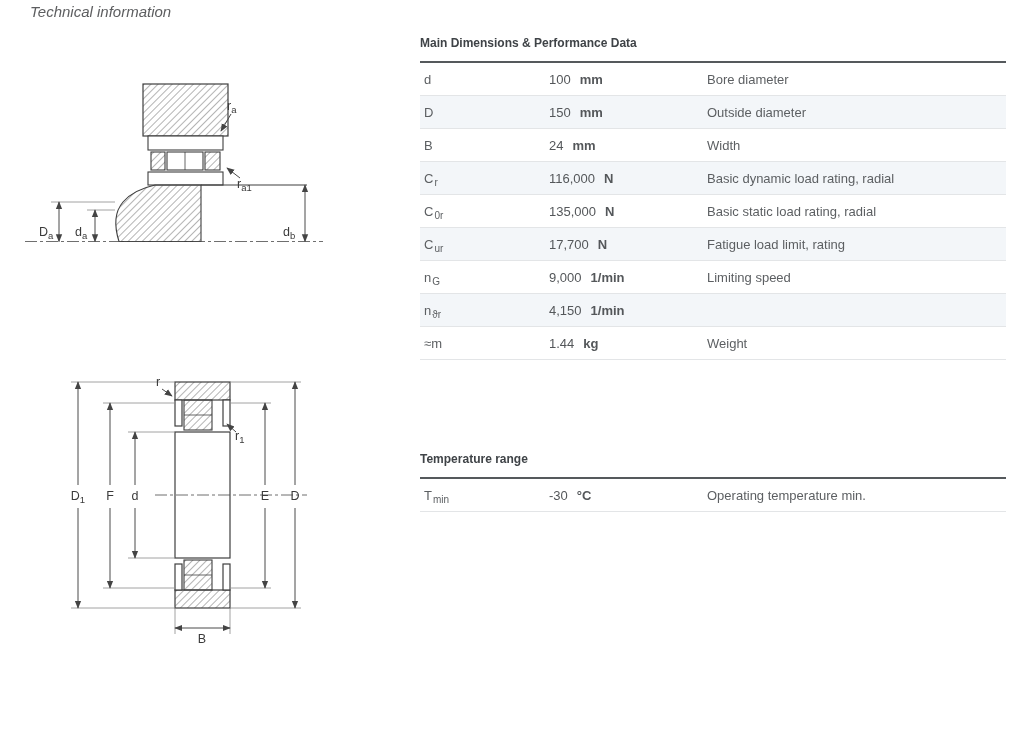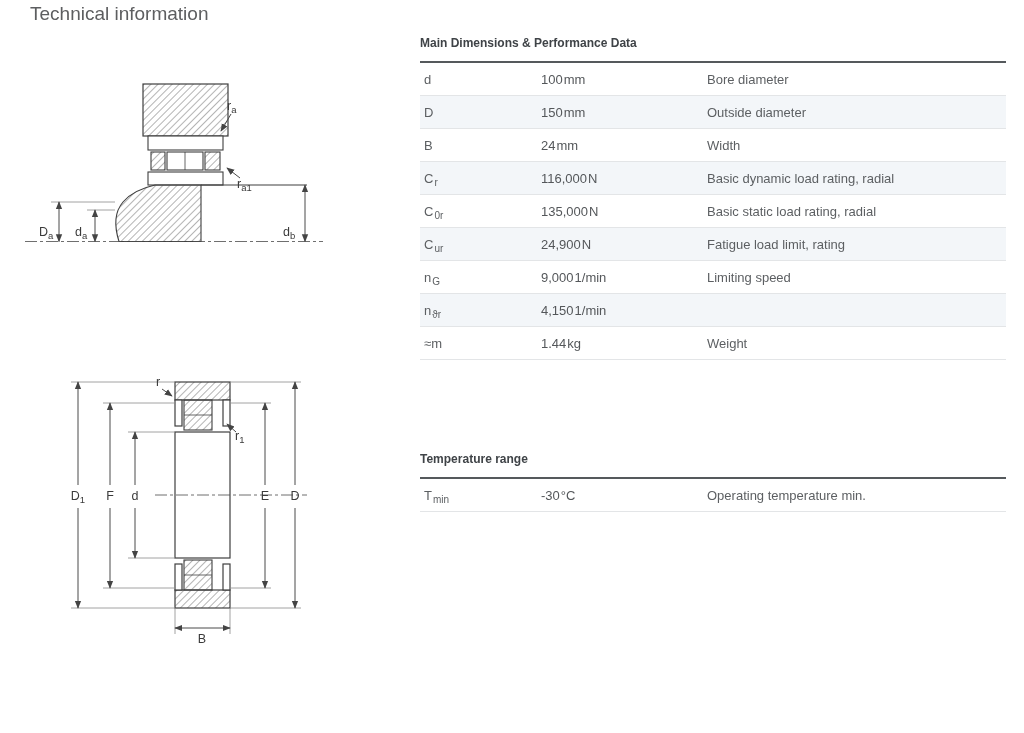--- a/index.html
+++ b/index.html
@@ -14,21 +14,21 @@
   html,body{width:1024px;height:733px;}
   body{
     position:relative;
     background:#ffffff;
     font-family:"Liberation Sans", sans-serif;
     color:var(--text);
     overflow:hidden;
   }
   .page-title{
     position:absolute;left:30px;top:3px;
-    font-size:19px;color:#5d5e60;font-weight:400;
+    font-size:15px;color:#5d5e60;font-weight:400;font-style:italic;
   }
   .panel{position:absolute;left:420px;width:586px;}
   .panel.main{top:36px;}
   .panel.temp{top:452px;}
   .tbl-title{
     font-size:12px;font-weight:bold;color:var(--title);
     margin:0 0 11px 0;
   }
   .tbl{border-top:2px solid var(--rule_dark);}
   .t-row{
@@ -36,22 +36,22 @@
     grid-template-columns:117px 166px 1fr;
     align-items:center;
     height:33px;
     padding-left:4px;
     border-bottom:1px solid var(--rule_light);
     font-size:13px;
   }
   .t-row:nth-child(even){background:var(--row_alt);}
   .sym{color:var(--text);}
   .subs{font-size:10px;position:relative;top:3px;margin-left:1px;}
-  .val{color:var(--value);}
-  .unit{margin-left:1px;color:var(--value);}
+  .val{color:var(--value);margin-left:8px;}
+  .unit{margin-left:9px;color:var(--value);font-weight:bold;}
   .desc{color:var(--text);}
   svg text{fill:#3a3a3a;font-size:12.5px;font-family:"Liberation Sans",sans-serif;}
   svg .sub-t{font-size:9.5px;}
   .drawing{position:absolute;}
   #draw1{left:15px;top:78px;}
   #draw2{left:55px;top:372px;}
 </style>
 </head>
 <body>
 
@@ -195,21 +195,21 @@
       <span><span class="val">116,000</span><span class="unit">N</span></span>
       <span class="desc">Basic dynamic load rating, radial</span>
     </div>
     <div class="t-row">
       <span><span class="sym">C</span><span class="subs">0r</span></span>
       <span><span class="val">135,000</span><span class="unit">N</span></span>
       <span class="desc">Basic static load rating, radial</span>
     </div>
     <div class="t-row">
       <span><span class="sym">C</span><span class="subs">ur</span></span>
-      <span><span class="val">24,900</span><span class="unit">N</span></span>
+      <span><span class="val">17,700</span><span class="unit">N</span></span>
       <span class="desc">Fatigue load limit, rating</span>
     </div>
     <div class="t-row">
       <span><span class="sym">n</span><span class="subs">G</span></span>
       <span><span class="val">9,000</span><span class="unit">1/min</span></span>
       <span class="desc">Limiting speed</span>
     </div>
     <div class="t-row">
       <span><span class="sym">n</span><span class="subs">ϑr</span></span>
       <span><span class="val">4,150</span><span class="unit">1/min</span></span>

